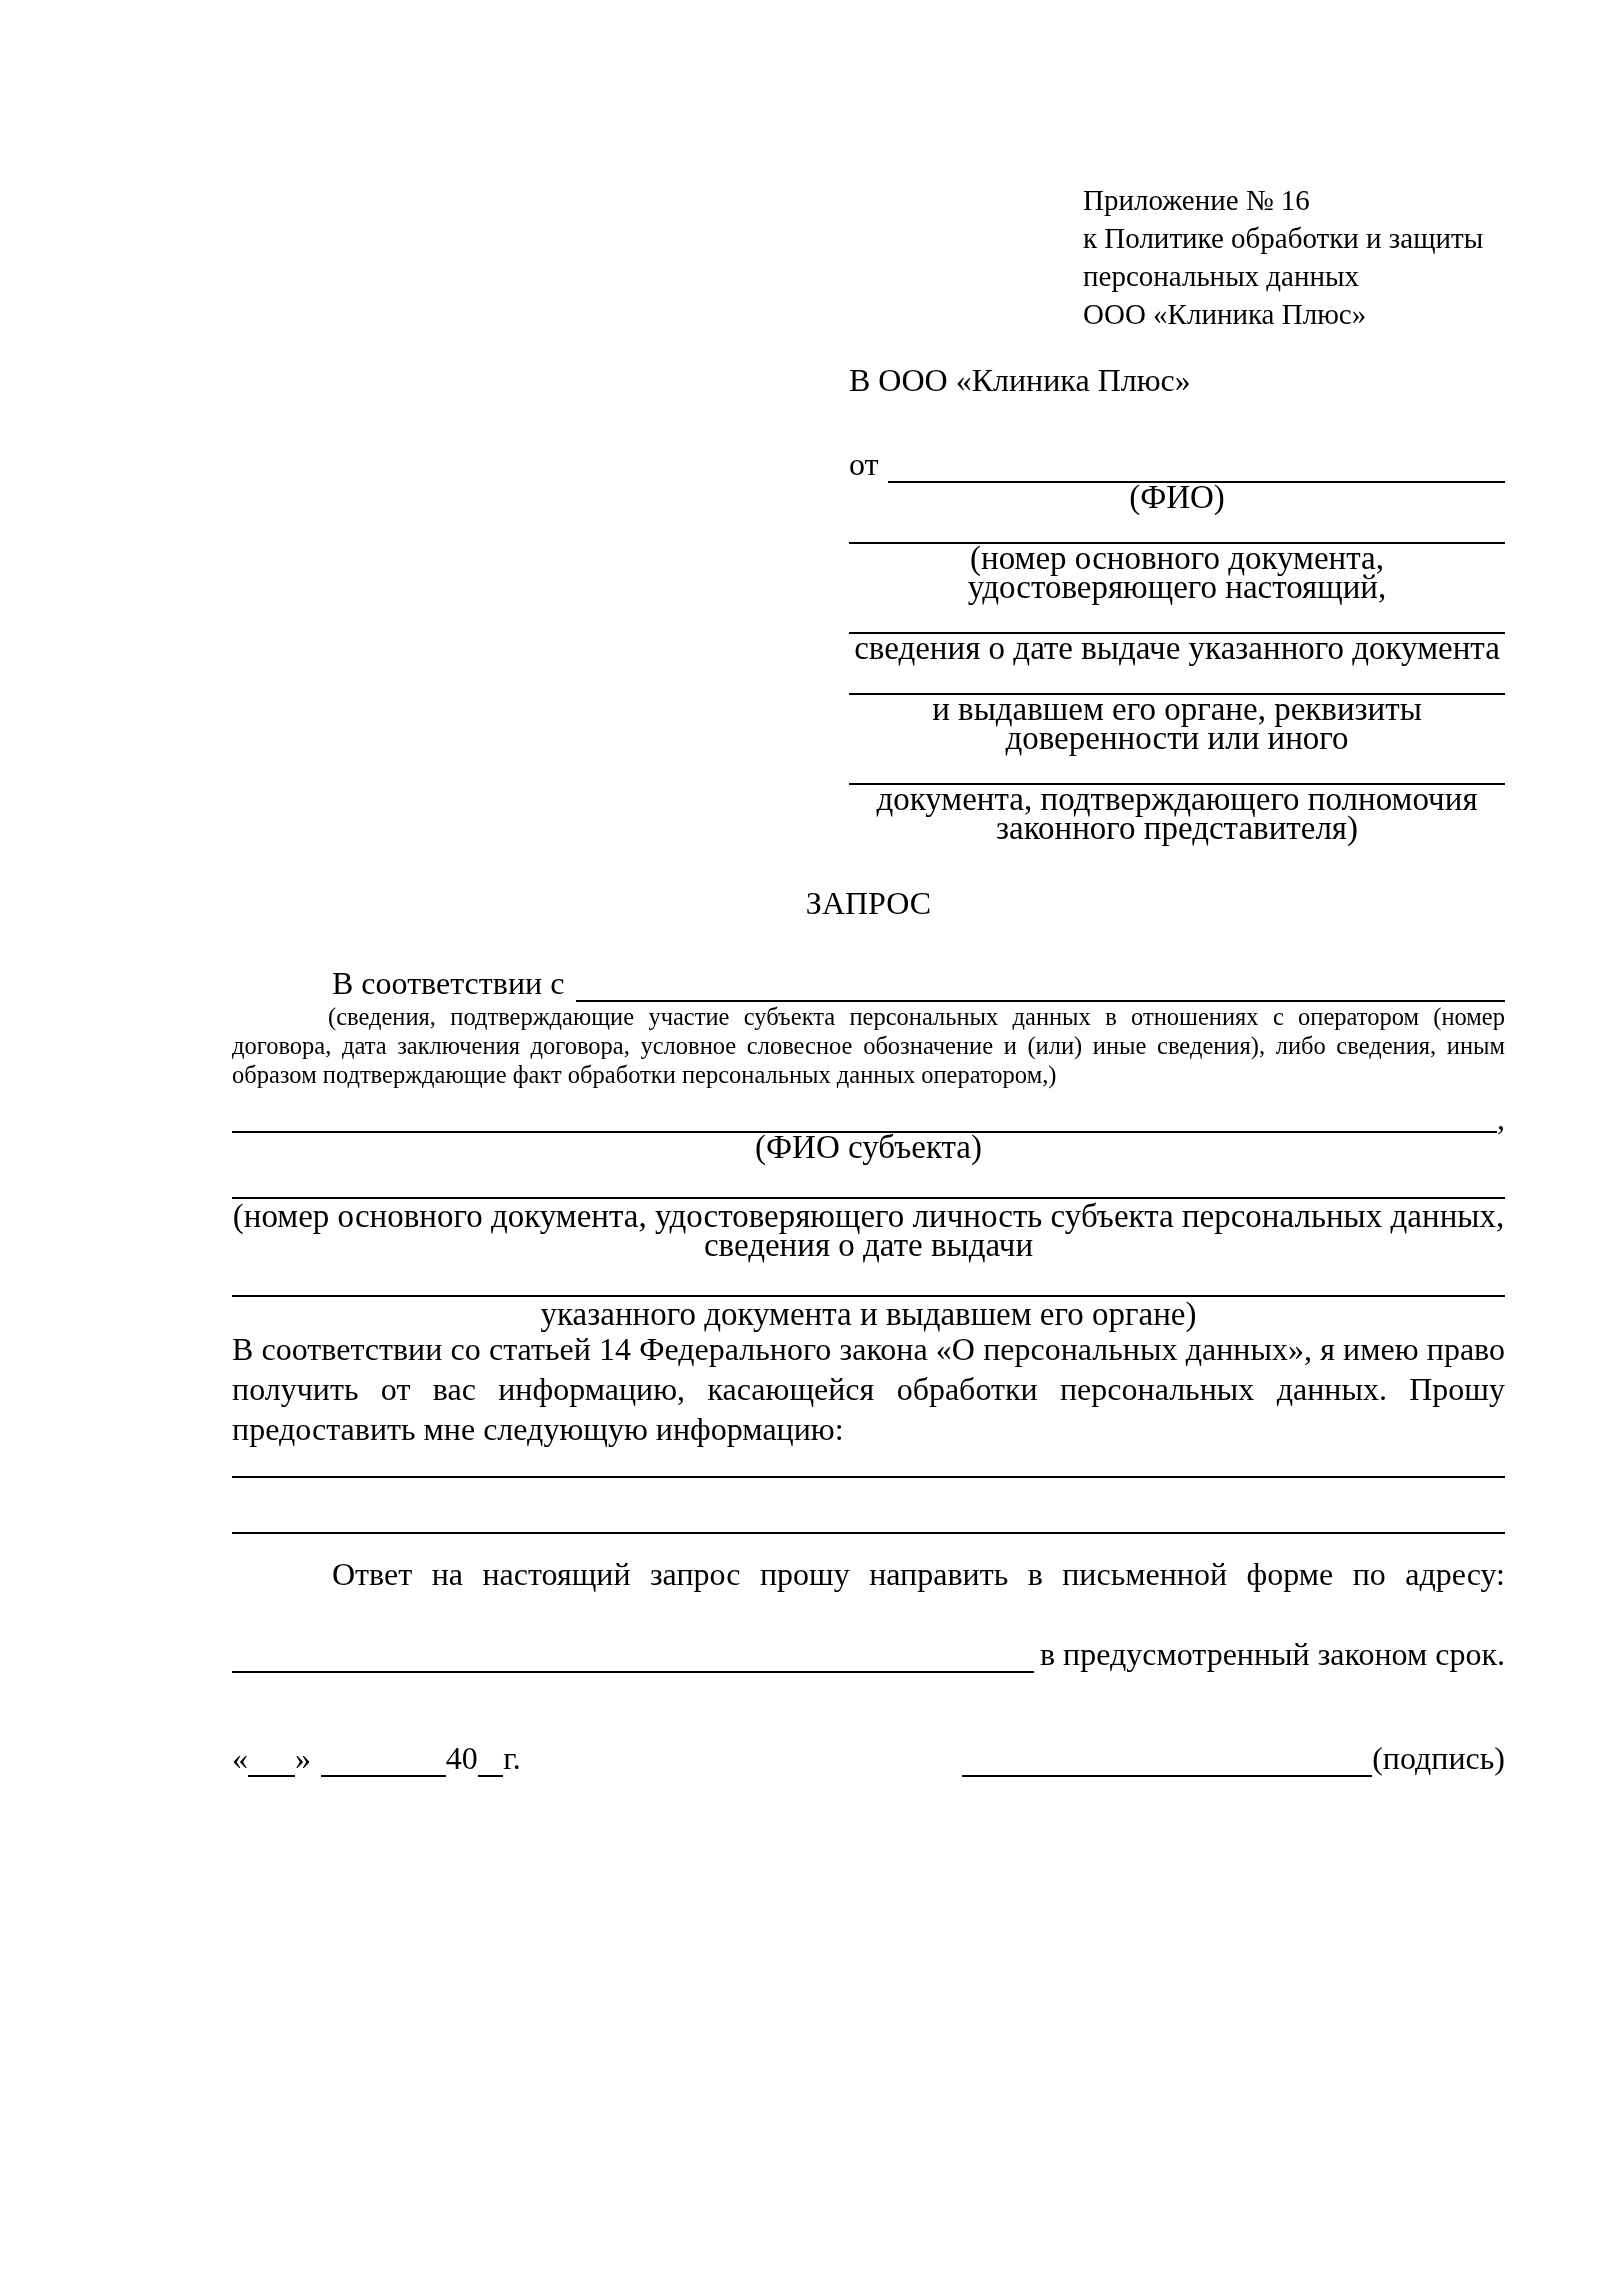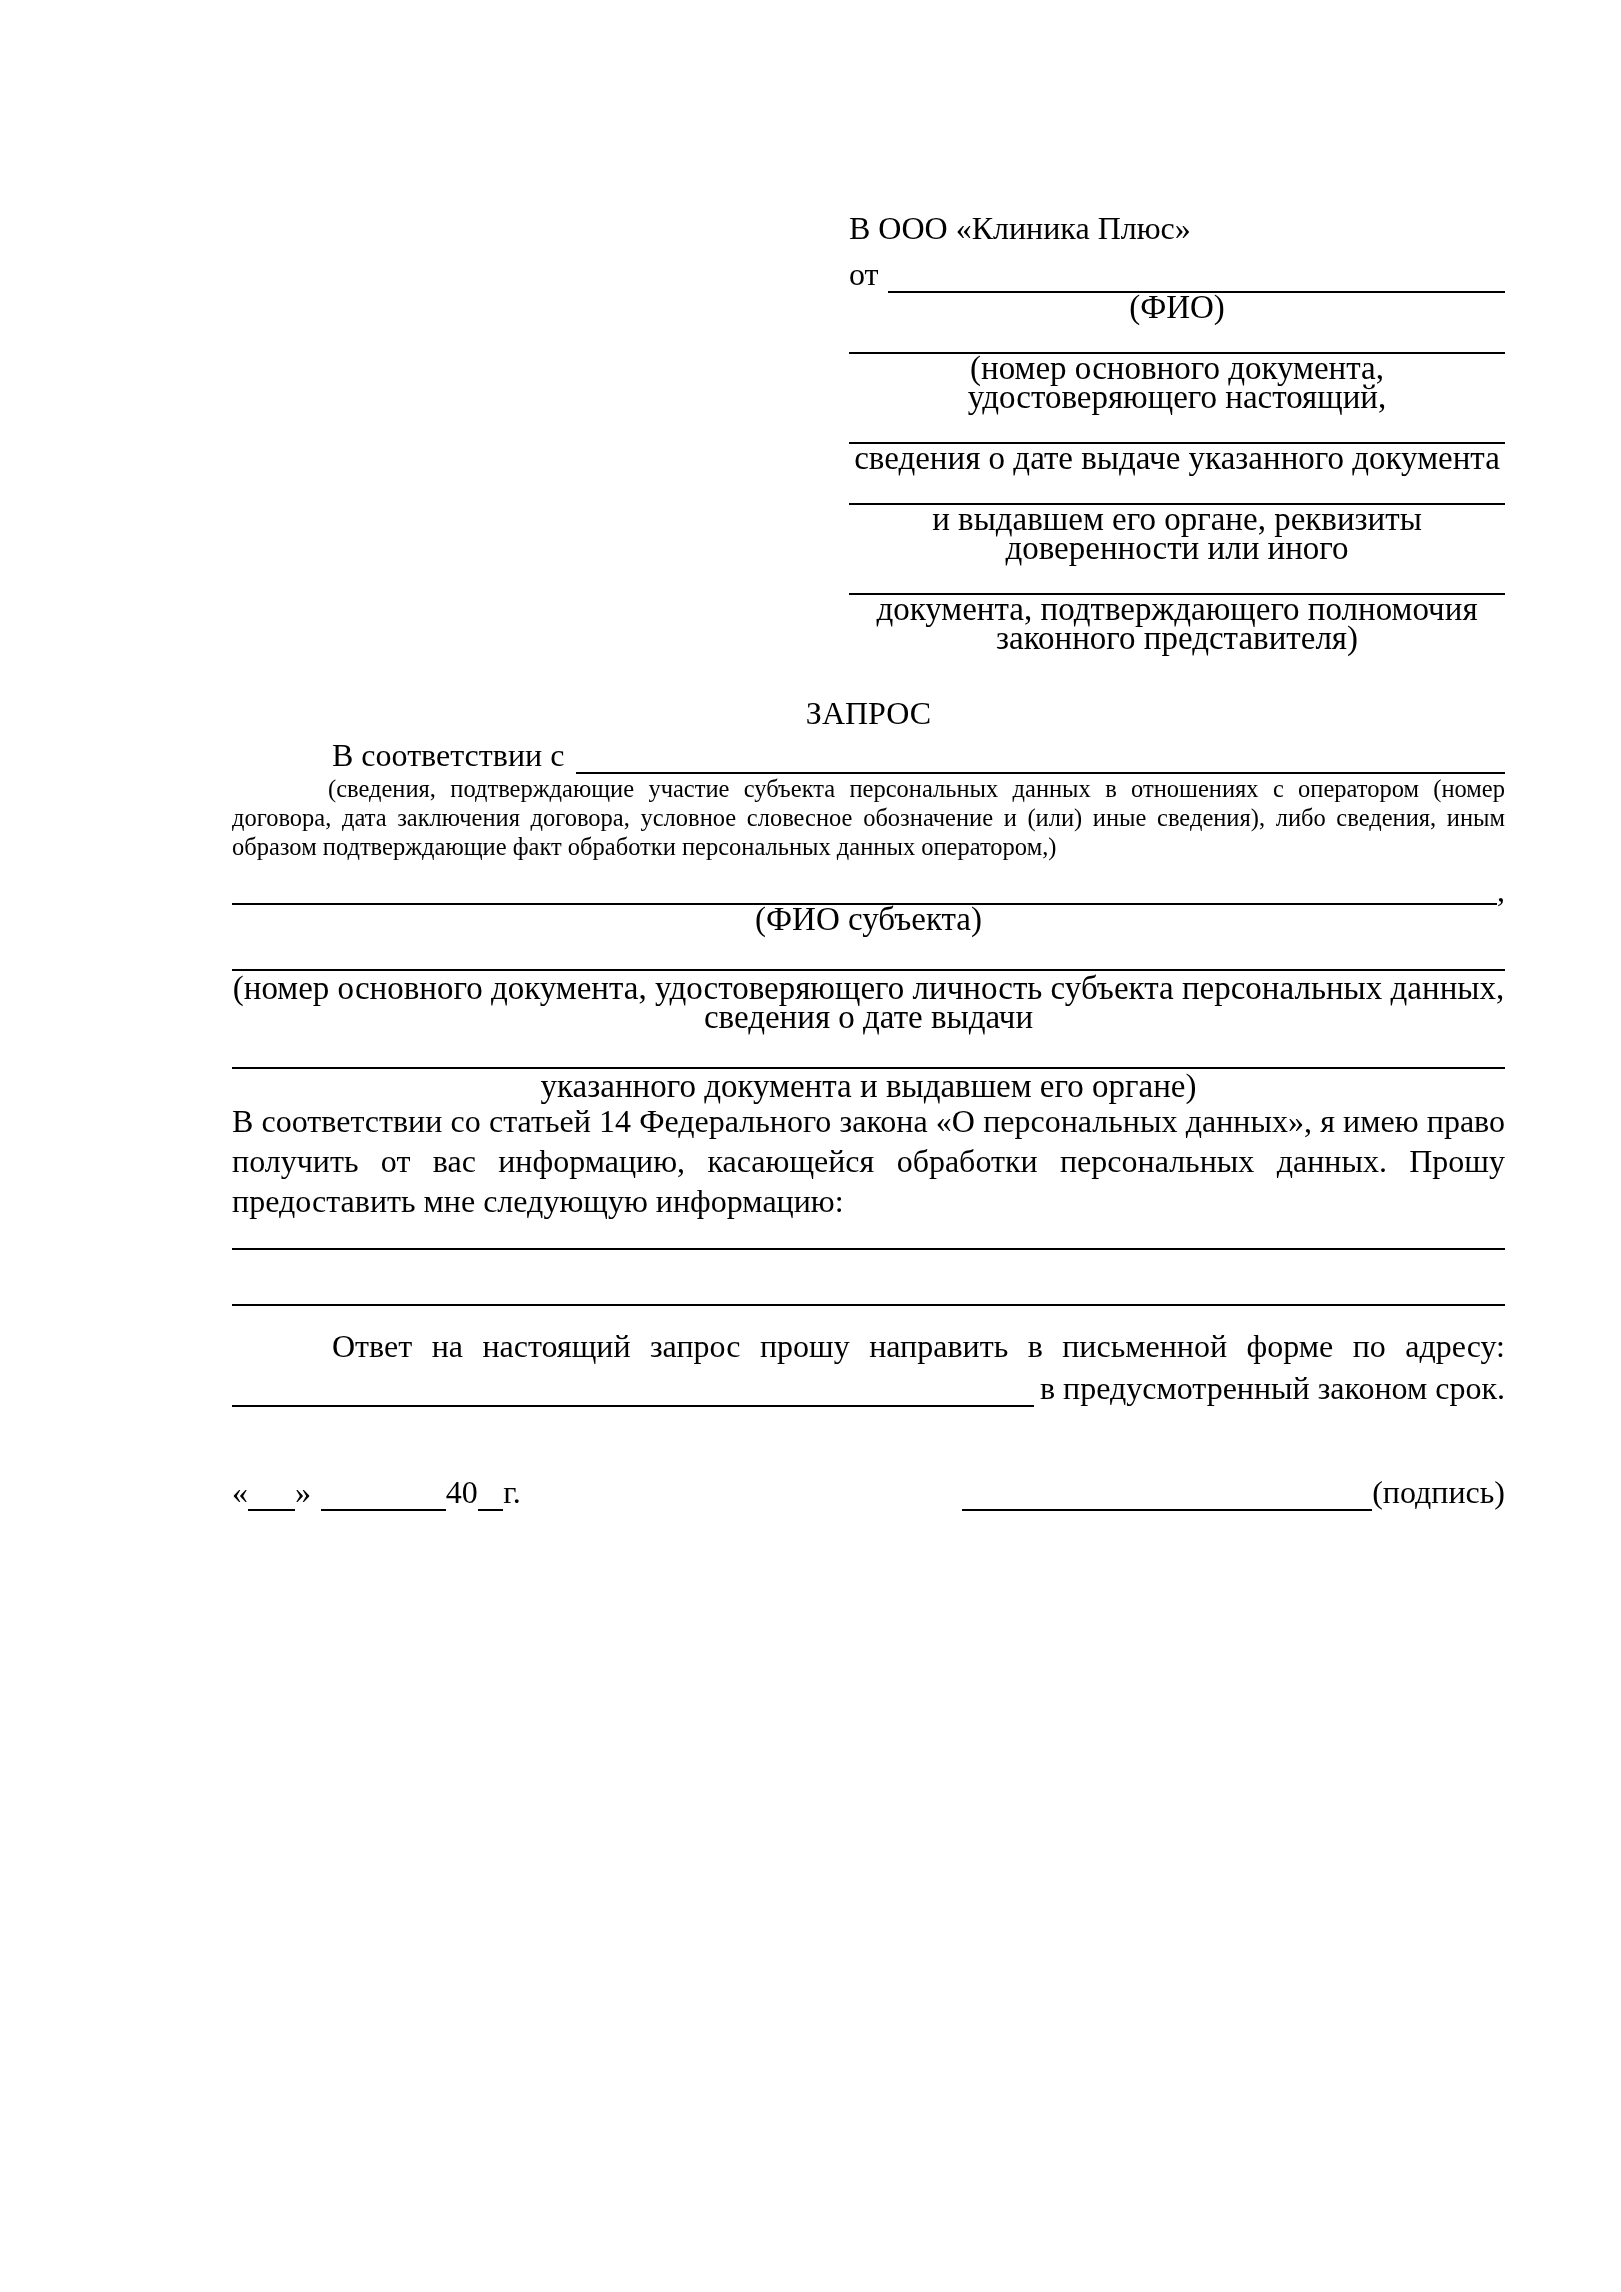--- a/index.html
+++ b/index.html
@@ -21,21 +21,21 @@
   }
   .title {
     margin-top: 73px;
     text-align: center;
     font-weight: bold;
     font-size: 33px;
     line-height: 46px;
   }
   .addr { margin-left: 617px; margin-top: 25.5px; }
   .addr .to { font-size: 32px; line-height: 43px; }
-  .fill-row { display: flex; align-items: flex-end; font-size: 32px; }
+  .fill-row { display: flex; align-items: flex-end; font-size: 32px; margin-top: 38px; }
   .from-row { height: 43px; }
   .from-row .lbl { padding-right: 9.8px; }
   .fl { flex: 1; border-bottom: 2.9px solid #000; height: 0; }
   .cap { font-size: 33px; line-height: 29px; }
   .center { text-align: center; }
   .blank { border-bottom: 2.9px solid #000; height: 0; }
   .addr .blank { margin-top: 30px; }
   .zapros { margin-top: 39px; text-align: center; font-size: 32px; line-height: 43px; }
   .accord-row { height: 39px; }
   .accord-row .lbl { padding-left: 100px; padding-right: 11.8px; }
@@ -68,20 +68,26 @@
   .b-day { width: 47px; }
   .b-month { width: 125px; margin-left: 9.8px; }
   .b-year { width: 25.5px; }
   .b-sign { width: 410px; }
 </style>
 </head>
 <body>
 
 <div class="page">
 
+  <div class="appendix">
+    <div>Приложение № 16</div>
+    <div>к Политике обработки и защиты</div>
+    <div>персональных данных</div>
+    <div>ООО «Клиника Плюс»</div>
+  </div>
 
 
   <div class="addr">
     <div class="to">В ООО «Клиника Плюс»</div>
     <div class="fill-row from-row">
       <span class="lbl">от</span>
       <div class="fl"></div>
     </div>
     <div class="cap center">(ФИО)</div>
 

